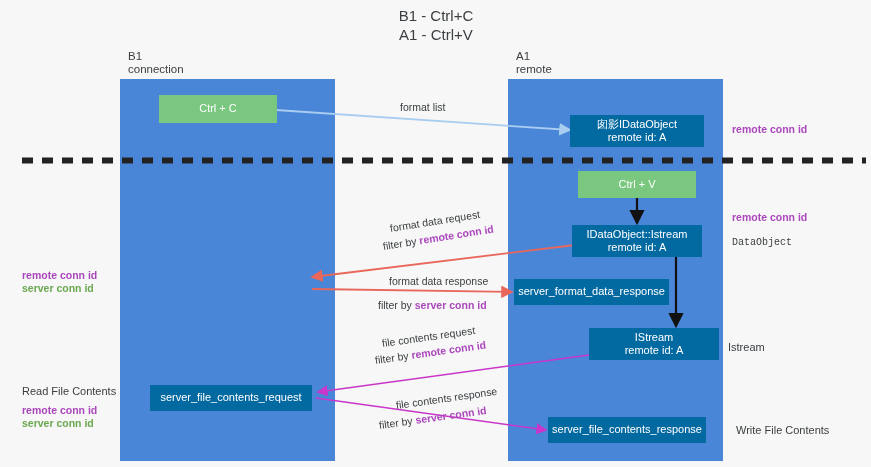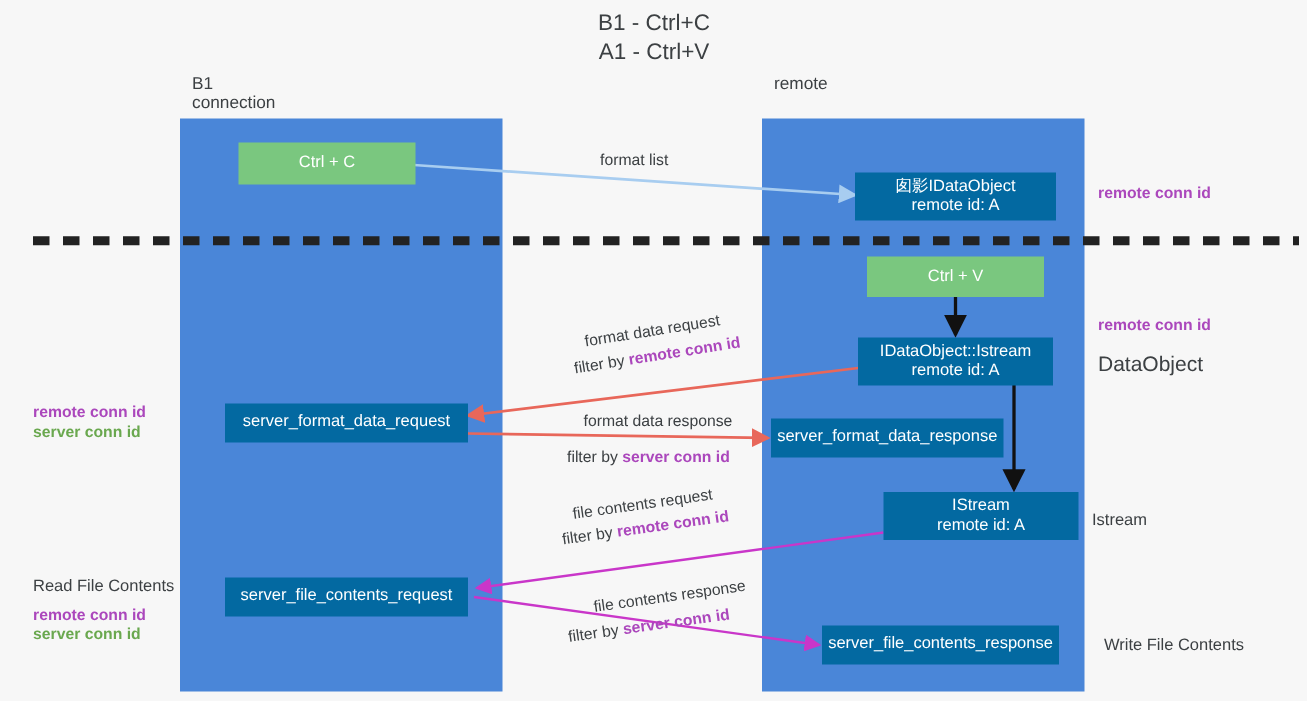--- a/index.html
+++ b/index.html
@@ -91,20 +91,21 @@
     <div>B1 - Ctrl+C</div>
     <div>A1 - Ctrl+V</div>
   </div>
 
   <div class="t colhead" style="left:128px;top:50px;width:200px;">
     <div>B1</div>
     <div>connection</div>
   </div>
 
   <div class="t colhead" style="left:516px;top:50px;width:200px;">
+    <div>A1</div>
     <div>remote</div>
   </div>
 
   <div class="box green" style="left:159px;top:95px;width:118px;height:28px;">
     <span>Ctrl + C</span>
   </div>
 
   <div class="box orange" style="left:570px;top:115px;width:134px;height:32px;">
     <span>囱影IDataObject</span>
     <span>remote id: A</span>
@@ -112,23 +113,20 @@
 
   <div class="box green" style="left:578px;top:171px;width:118px;height:27px;">
     <span>Ctrl + V</span>
   </div>
 
   <div class="box orange" style="left:572px;top:225px;width:130px;height:32px;">
     <span>IDataObject::Istream</span>
     <span>remote id: A</span>
   </div>
 
-  <div class="box orange" style="left:150px;top:269px;width:162px;height:26px;">
-    <span>server_format_data_request</span>
-  </div>
 
   <div class="box orange" style="left:514px;top:279px;width:155px;height:26px;">
     <span>server_format_data_response</span>
   </div>
 
   <div class="box orange" style="left:589px;top:328px;width:130px;height:32px;">
     <span>IStream</span>
     <span>remote id: A</span>
   </div>
 
@@ -169,21 +167,21 @@
     <span>file contents response</span>
   </div>
   <div class="edge-lbl rot-b" style="left:379px;top:419px;">
     <span>filter by </span><span class="purple">server conn id</span>
   </div>
 
   <div class="lbl purple" style="left:732px;top:123px;">remote conn id</div>
 
   <div class="lbl purple" style="left:732px;top:211px;">remote conn id</div>
 
-  <div class="lbl dark" style="left:732px;top:236px;font-size:14px;">DataObject</div>
+  <div class="lbl dark" style="left:732px;top:236px;font-size:10px;font-family:Liberation Mono, monospace;">DataObject</div>
 
   <div class="lbl dark" style="left:728px;top:341px;font-size:11px;">Istream</div>
 
   <div class="lbl dark" style="left:736px;top:424px;font-size:11px;">Write File Contents</div>
 
   <div class="lbl purple" style="left:22px;top:269px;">remote conn id</div>
   <div class="lbl green-t" style="left:22px;top:282px;">server conn id</div>
 
   <div class="lbl dark" style="left:22px;top:385px;font-size:11px;">Read File Contents</div>
   <div class="lbl purple" style="left:22px;top:404px;">remote conn id</div>

